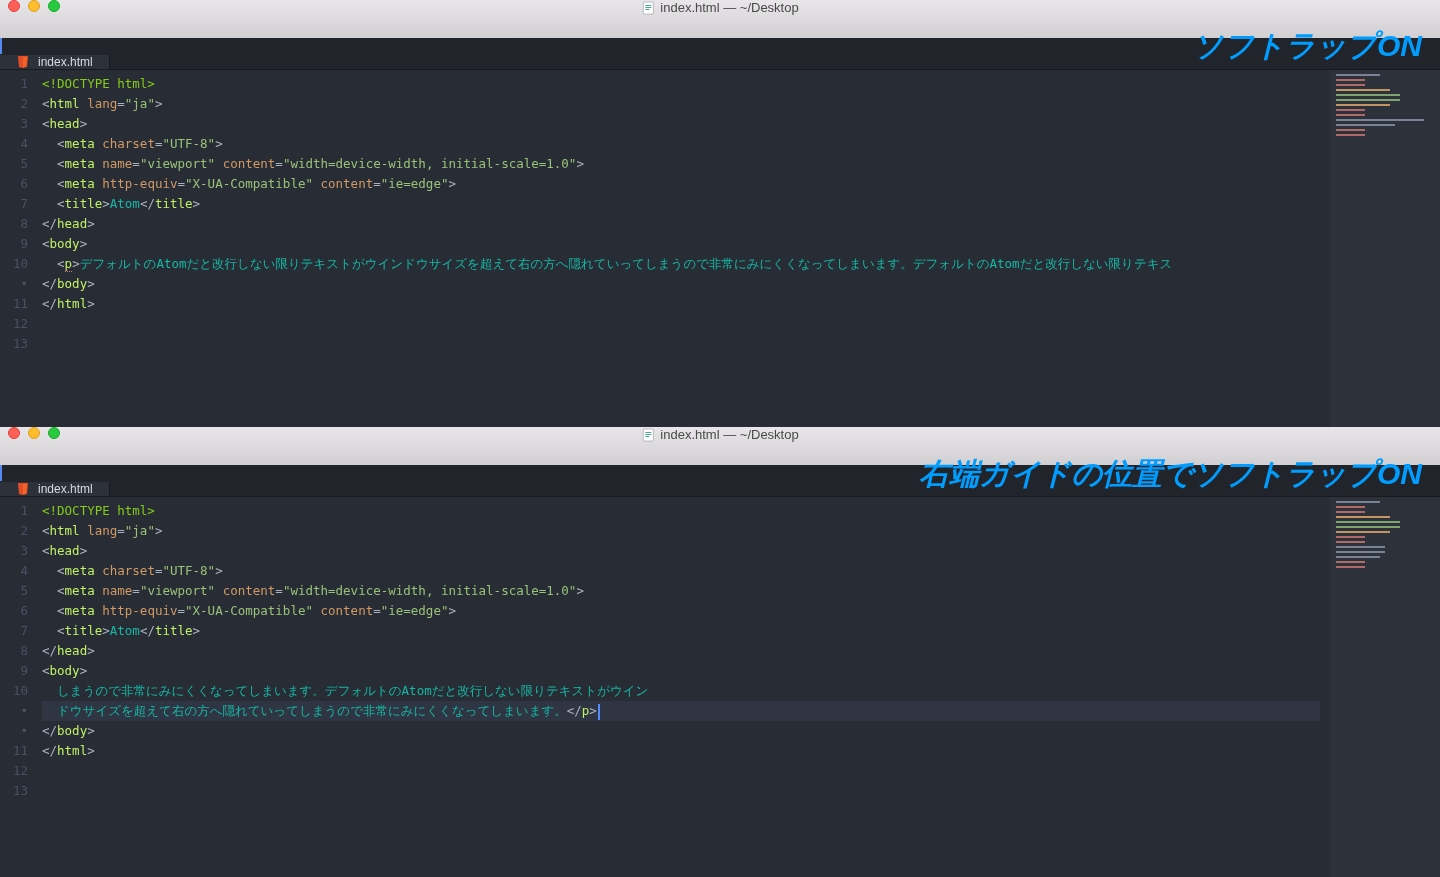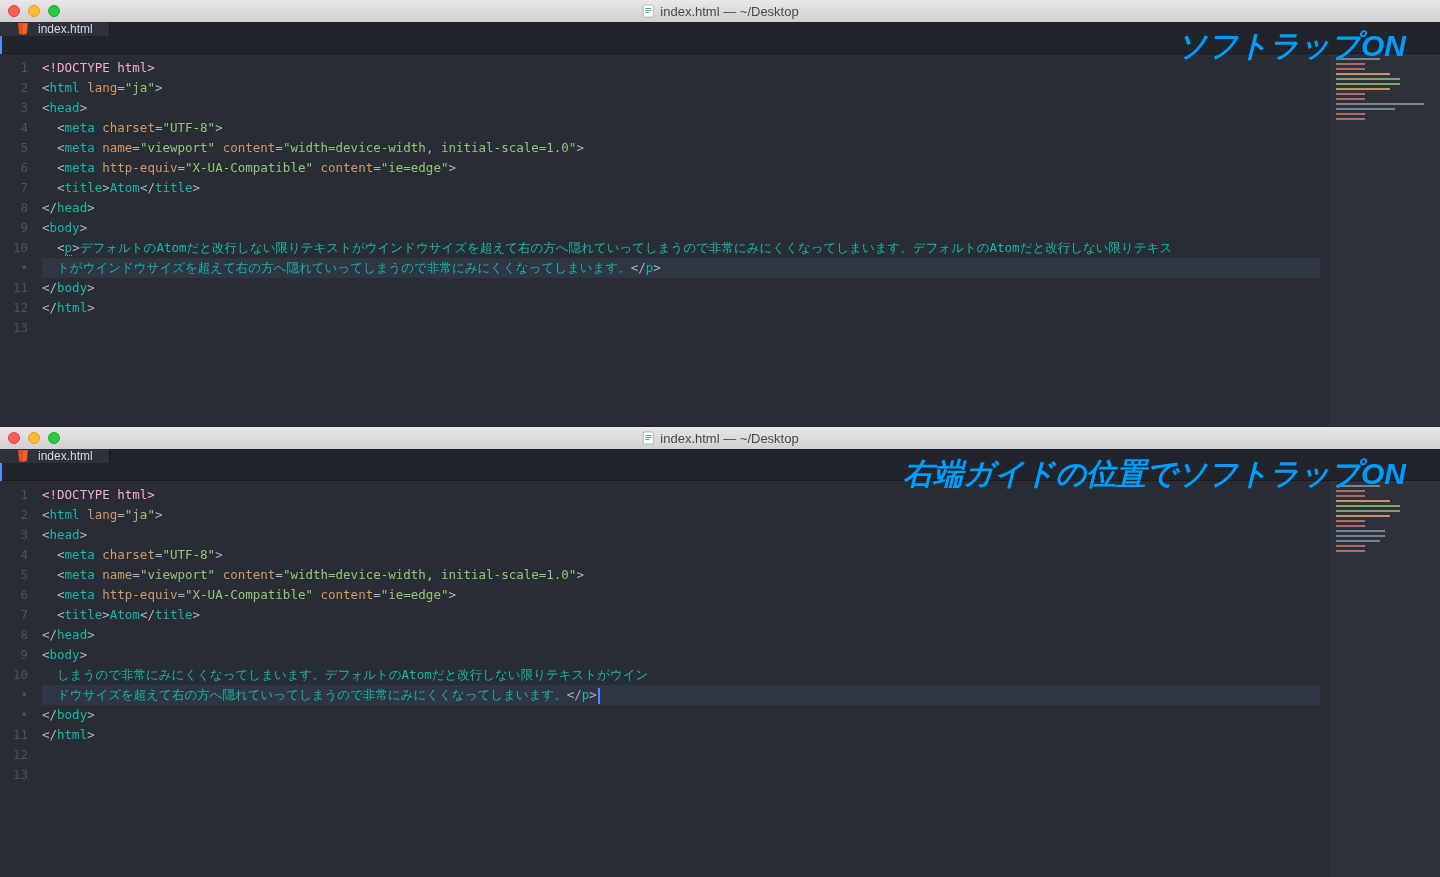--- a/index.html
+++ b/index.html
@@ -9,24 +9,24 @@
   font-size: 13px;
   width: 1440px;
   height: 877px;
   overflow: hidden;
 }
 .window {
   position: relative;
   background: #282c34;
 }
 .titlebar {
-  height: 22px;
+  height: 38px;
   background: linear-gradient(#e8e6e8, #d1cfd1);
   display: flex;
-  align-items: center;
+  align-items: flex-start;
   padding: 0 8px;
   position: relative;
 }
 .traffic-lights {
   display: flex;
   gap: 8px;
   align-items: center;
 }
 .tl {
   width: 12px;
@@ -49,21 +49,21 @@
 }
 .file-icon {
   width: 14px;
   height: 14px;
   display: inline-block;
 }
 .tabbar {
   height: 32px;
   background: #21252b;
   display: flex;
-  align-items: flex-start;
+  align-items: flex-end;
   border-bottom: 1px solid #181a1f;
 }
 .tab {
   display: flex;
   align-items: center;
   padding: 0 16px;
   gap: 8px;
   background: #2c313a;
   color: #d7dae0;
   font-family: -apple-system, BlinkMacSystemFont, sans-serif;
@@ -136,34 +136,34 @@
   margin-bottom: 3px;
   background: #4a5264;
 }
 .mm-c1 { background: #7a8296; width: 45%; }
 .mm-c2 { background: #b06a6a; width: 30%; }
 .mm-c3 { background: #c29562; width: 55%; }
 .mm-c4 { background: #7fa36e; width: 65%; }
 .mm-c5 { background: #7a8296; width: 90%; }
 .annotation {
   position: absolute;
-  right: 34px;
+  right: 18px;
   color: #009dff;
   font-family: -apple-system, BlinkMacSystemFont, "Hiragino Sans", sans-serif;
   font-size: 30px;
   font-weight: 700;
   font-style: italic;
   z-index: 10;
 }
 .t-punc { color: #abb2bf; }
-.t-tag { color: #14b8a6; }
+.t-tag { color: #bef264; }
 .t-attr { color: #d19a66; }
 .t-str { color: #98c379; }
 .t-text { color: #14b8a6; }
-.t-doc { color: #f9a8d4; }
+.t-doc { color: #84cc16; }
 .cursor {
   display: inline-block;
   width: 2px;
   height: 16px;
   background: #528bff;
   vertical-align: middle;
   margin-left: 1px;
 }
 .underline-err {
   border-bottom: 1px dotted #e06c75;
@@ -225,21 +225,20 @@
       <div class="line"><span class="t-doc">&lt;!DOCTYPE html&gt;</span></div>
       <div class="line"><span class="t-punc">&lt;</span><span class="t-tag">html</span><span class="t-attr"> lang</span><span class="t-punc">=</span><span class="t-str">"ja"</span><span class="t-punc">&gt;</span></div>
       <div class="line"><span class="t-punc">&lt;</span><span class="t-tag">head</span><span class="t-punc">&gt;</span></div>
       <div class="line">  <span class="t-punc">&lt;</span><span class="t-tag">meta</span> <span class="t-attr">charset</span><span class="t-punc">=</span><span class="t-str">"UTF-8"</span><span class="t-punc">&gt;</span></div>
       <div class="line">  <span class="t-punc">&lt;</span><span class="t-tag">meta</span> <span class="t-attr">name</span><span class="t-punc">=</span><span class="t-str">"viewport"</span> <span class="t-attr">content</span><span class="t-punc">=</span><span class="t-str">"width=device-width, initial-scale=1.0"</span><span class="t-punc">&gt;</span></div>
       <div class="line">  <span class="t-punc">&lt;</span><span class="t-tag">meta</span> <span class="t-attr">http-equiv</span><span class="t-punc">=</span><span class="t-str">"X-UA-Compatible"</span> <span class="t-attr">content</span><span class="t-punc">=</span><span class="t-str">"ie=edge"</span><span class="t-punc">&gt;</span></div>
       <div class="line">  <span class="t-punc">&lt;</span><span class="t-tag">title</span><span class="t-punc">&gt;</span><span class="t-text">Atom</span><span class="t-punc">&lt;/</span><span class="t-tag">title</span><span class="t-punc">&gt;</span></div>
       <div class="line"><span class="t-punc">&lt;/</span><span class="t-tag">head</span><span class="t-punc">&gt;</span></div>
       <div class="line"><span class="t-punc">&lt;</span><span class="t-tag">body</span><span class="t-punc">&gt;</span></div>
       <div class="line">  <span class="t-punc">&lt;</span><span class="t-tag underline-err">p</span><span class="t-punc">&gt;</span><span class="t-text">デフォルトのAtomだと改行しない限りテキストがウインドウサイズを超えて右の方へ隠れていってしまうので非常にみにくくなってしまいます。デフォルトのAtomだと改行しない限りテキス</span></div>
-      <div class="line hl-wide">  <span class="t-text">トがウインドウサイズを超えて右の方へ隠れていってしまうので非常にみにくくなってしまいます。</span><span class="t-punc">&lt;/</span><span class="t-tag">p</span><span class="t-punc">&gt;</span></div>
       <div class="line"><span class="t-punc">&lt;/</span><span class="t-tag">body</span><span class="t-punc">&gt;</span></div>
       <div class="line"><span class="t-punc">&lt;/</span><span class="t-tag">html</span><span class="t-punc">&gt;</span></div>
       <div class="line"></div>
     </div>
     <div class="minimap">
       <div class="minimap-content">
         <div class="mm-line mm-c1"></div>
           <div class="mm-line mm-c2"></div>
           <div class="mm-line mm-c2"></div>
         <div class="mm-line mm-c3"></div>

